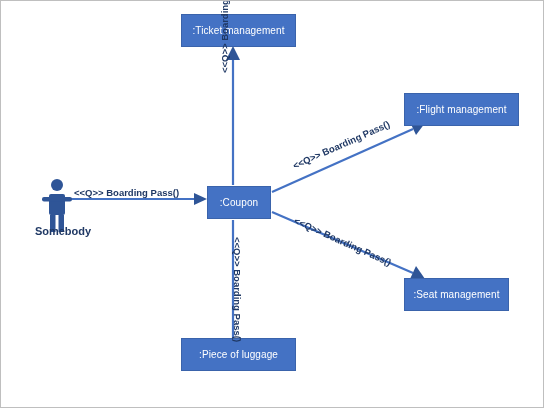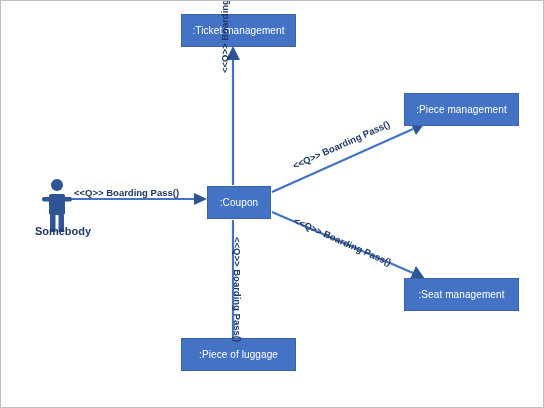--- a/index.html
+++ b/index.html
@@ -37,21 +37,21 @@
     align-items: center;
     justify-content: center;
     letter-spacing: 0.1px;
     z-index: 3;
   }
   .node-label {
     white-space: nowrap;
   }
   #node-ticket   { left: 180px; top: 13px;  width: 115px; height: 33px; }
   #node-flight   { left: 403px; top: 92px;  width: 115px; height: 33px; }
-  #node-seat     { left: 403px; top: 277px; width: 115px; height: 33px; }
+  #node-seat     { left: 403px; top: 277px; width: 105px; height: 33px; }
   #node-luggage  { left: 180px; top: 337px; width: 115px; height: 33px; }
   #node-coupon   { left: 206px; top: 185px; width: 64px;  height: 33px; text-align: right; }
 
   .actor {
     position: absolute;
     left: 36px;
     top: 176px;
     width: 40px;
     height: 58px;
     z-index: 3;
@@ -155,21 +155,21 @@
       <rect x="21.5" y="38" width="5.5" height="17" fill="#2F5597"></rect>
     </svg>
   </div>
   <div class="actor-caption">Somebody</div>
 
   <div class="node" id="node-ticket">
     <span class="node-label">:Ticket management</span>
   </div>
 
   <div class="node" id="node-flight">
-    <span class="node-label">:Piece management</span>
+    <span class="node-label">:Flight management</span>
   </div>
 
   <div class="node" id="node-seat">
     <span class="node-label">:Seat management</span>
   </div>
 
   <div class="node" id="node-luggage">
     <span class="node-label">:Piece of luggage</span>
   </div>
 

